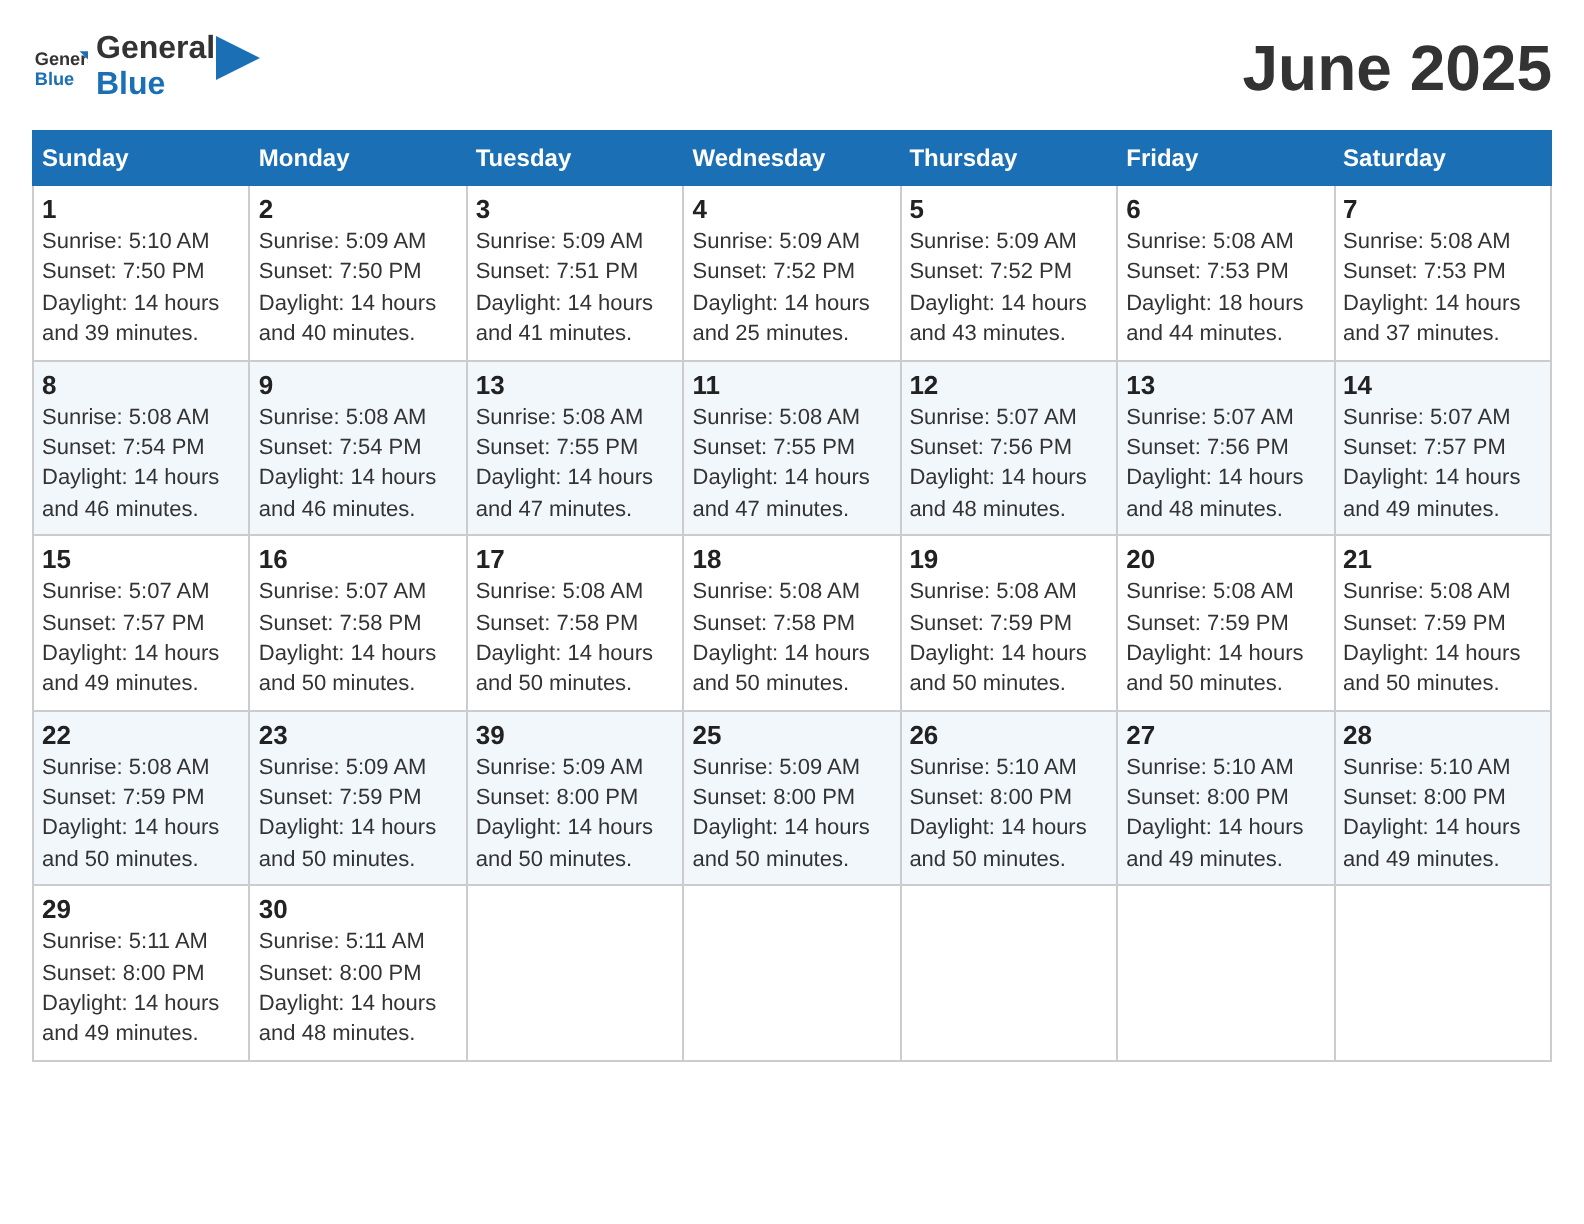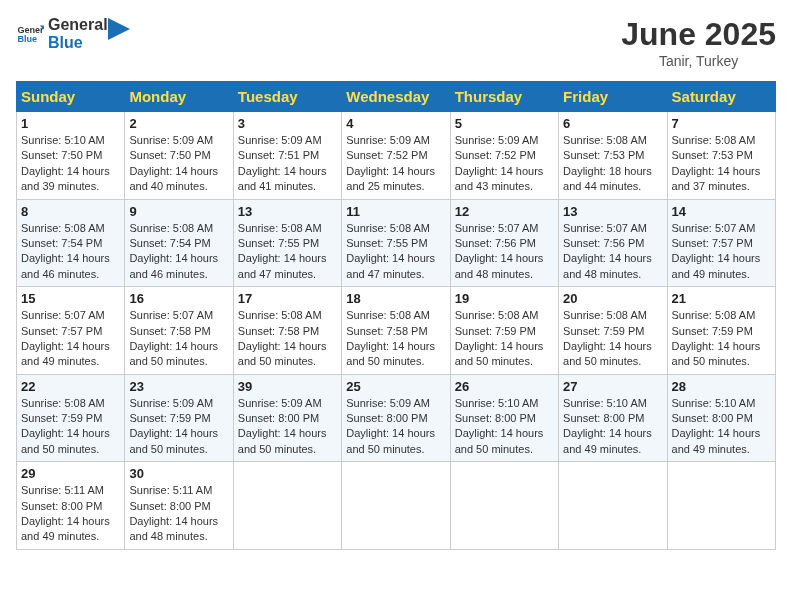--- a/index.html
+++ b/index.html
@@ -19,42 +19,42 @@
     .logo {
       display: flex;
       align-items: center;
       gap: 4px;
     }
     .logo-icon {
       width: 28px;
       height: 28px;
     }
     .title-block {
-      text-align: center;
+      text-align: left;
     }
     .month-title {
       font-size: 32px;
       font-weight: bold;
       color: #333;
     }
     .location-title {
       font-size: 14px;
       color: #555;
     }
     .calendar {
       width: 100%;
       border-collapse: collapse;
       font-size: 11px;
     }
     .calendar th {
       background-color: #1a6fb5;
-      color: #fde047;
+      color: #ffffff;
       padding: 6px 4px;
       text-align: left;
-      font-size: 15px;
+      font-size: 12px;
       border: 1px solid #1a6fb5;
     }
     .calendar td {
       border: 1px solid #ccc;
       vertical-align: top;
       padding: 4px;
       width: 108px;
       min-height: 80px;
       background: #fff;
     }
@@ -90,21 +90,20 @@
     <div style="display:flex;flex-direction:column;line-height:1.1;">
       <span style="font-size:16px;font-weight:bold;color:#333;line-height:1.1;">General</span>
       <span style="font-size:16px;font-weight:bold;color:#1a6fb5;line-height:1.1;">Blue</span>
     </div>
     <svg width="22" height="22" viewBox="0 0 22 22" style="margin-left:-4px;margin-top:-10px;">
       <polygon points="0,0 22,11 0,22" fill="#1a6fb5"></polygon>
     </svg>
   </div>
   <div class="title-block">
     <div class="month-title">June 2025</div>
-    <div class="location-title">Tanir, Turkey</div>
   </div>
 </div>
 
 <table class="calendar">
   <thead>
     <tr>
     <th>Sunday</th>
         <th>Monday</th>
         <th>Tuesday</th>
         <th>Wednesday</th>

